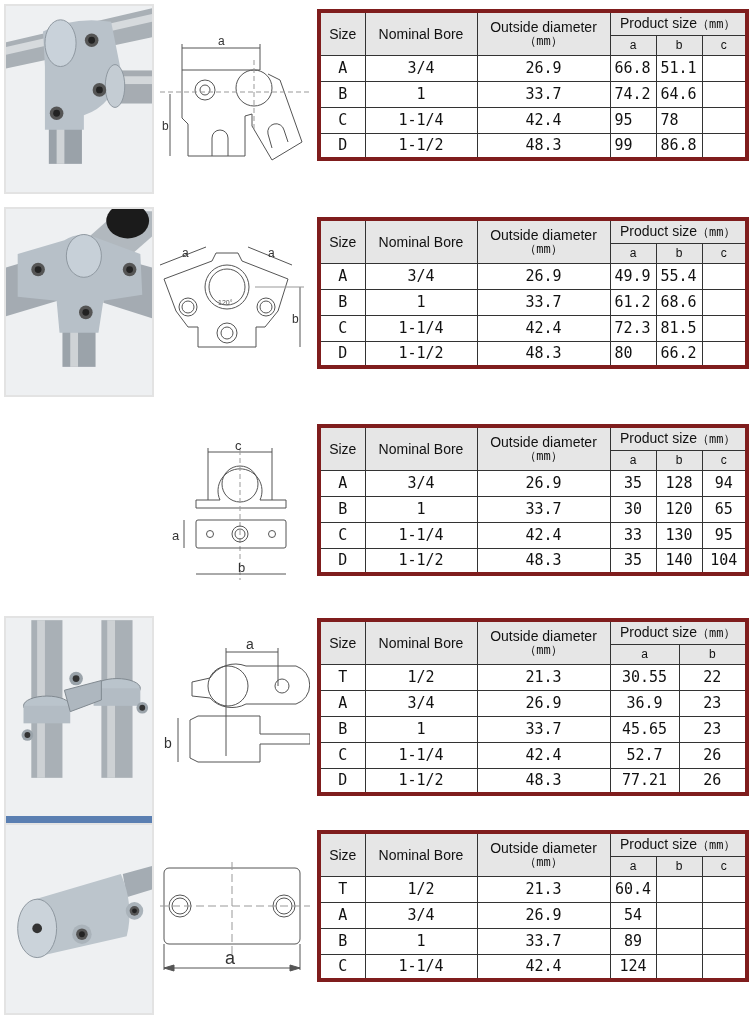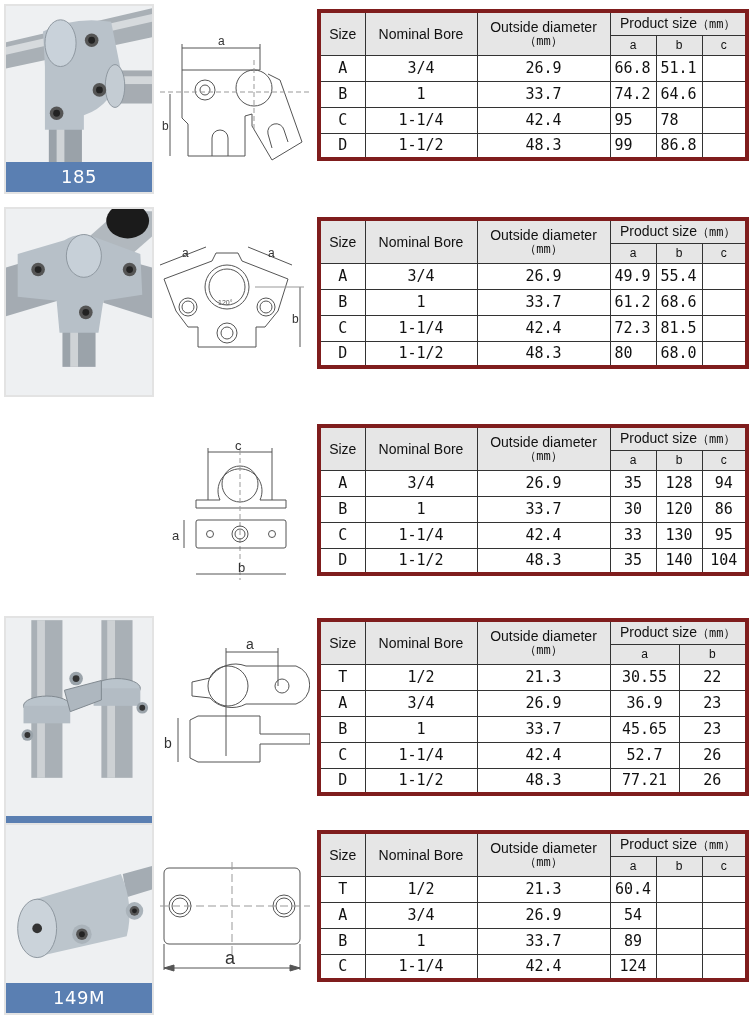--- a/index.html
+++ b/index.html
@@ -61,21 +61,20 @@
         <ellipse cx="56" cy="36" rx="16" ry="24" fill="#c9d2da" stroke="#8d969e"></ellipse>
         <ellipse cx="112" cy="80" rx="10" ry="22" fill="#c4ccd3" stroke="#8d969e"></ellipse>
         <circle cx="88" cy="33" r="7" fill="#555"></circle>
           <circle cx="88" cy="33" r="3.5" fill="#222"></circle>
         <circle cx="96" cy="84" r="7" fill="#555"></circle>
           <circle cx="96" cy="84" r="3.5" fill="#222"></circle>
         <circle cx="52" cy="108" r="7" fill="#555"></circle>
           <circle cx="52" cy="108" r="3.5" fill="#222"></circle>
       </svg>
     </div>
-    <div class="model-label">185</div>
   </div>
   <div class="drawing" style="top:30px;height:140px;">
     <svg viewBox="0 0 150 140" fill="none" stroke="#555" stroke-width="1">
       <line x1="22" y1="18" x2="100" y2="18"></line>
       <line x1="22" y1="14" x2="22" y2="40"></line>
         <line x1="100" y1="14" x2="100" y2="40"></line>
       <text x="58" y="15" font-size="12" fill="#333" stroke="none">a</text>
       <path d="M22 40 L100 40 M22 40 L22 88 L28 94 L28 126 L85 126 L85 86 L92 84 L92 96 L112 130 L142 112 L120 50 L108 44"></path>
       <circle cx="45" cy="60" r="10"></circle>
         <circle cx="45" cy="60" r="5"></circle>
@@ -235,21 +234,21 @@
           <td>42.4</td>
           <td class="left">72.3</td>
           <td class="left">81.5</td>
           <td></td>
         </tr>
       <tr>
           <td>D</td>
           <td>1-1/2</td>
           <td>48.3</td>
           <td class="left">80</td>
-          <td class="left">68.0</td>
+          <td class="left">66.2</td>
           <td></td>
         </tr>
     </tbody>
   </table>
 </div>
 
 <div class="section" style="top:410px;height:200px;">
   <div class="drawing" style="top:30px;height:150px;">
     <svg viewBox="0 0 150 150" fill="none" stroke="#555" stroke-width="1">
       <line x1="48" y1="12" x2="112" y2="12"></line>
@@ -300,21 +299,21 @@
           <td>35</td>
           <td>128</td>
           <td>94</td>
         </tr>
       <tr>
           <td>B</td>
           <td>1</td>
           <td>33.7</td>
           <td>30</td>
           <td>120</td>
-          <td>86</td>
+          <td>65</td>
         </tr>
       <tr>
           <td>C</td>
           <td>1-1/4</td>
           <td>42.4</td>
           <td>33</td>
           <td>130</td>
           <td>95</td>
         </tr>
       <tr>
@@ -437,21 +436,20 @@
         <ellipse cx="32" cy="104" rx="20" ry="30" fill="#cbd3da" stroke="#8d969e"></ellipse>
         <circle cx="32" cy="104" r="5" fill="#333"></circle>
         <circle cx="78" cy="110" r="10" fill="#aab3ba"></circle>
           <circle cx="78" cy="110" r="6" fill="#555"></circle>
           <circle cx="78" cy="110" r="3" fill="#222"></circle>
         <circle cx="132" cy="86" r="9" fill="#aab3ba"></circle>
           <circle cx="132" cy="86" r="5" fill="#555"></circle>
           <circle cx="132" cy="86" r="2.5" fill="#222"></circle>
       </svg>
     </div>
-    <div class="model-label">149M</div>
   </div>
   <div class="drawing" style="top:40px;height:120px;">
     <svg viewBox="0 0 150 120" fill="none" stroke="#555" stroke-width="1">
       <rect x="4" y="8" width="136" height="76" rx="5"></rect>
       <circle cx="20" cy="46" r="11"></circle>
         <circle cx="20" cy="46" r="8"></circle>
       <circle cx="124" cy="46" r="11"></circle>
         <circle cx="124" cy="46" r="8"></circle>
       <line x1="0" y1="46" x2="150" y2="46" stroke-dasharray="8 4" stroke="#999"></line>
       <line x1="72" y1="2" x2="72" y2="96" stroke-dasharray="8 4" stroke="#999"></line>

